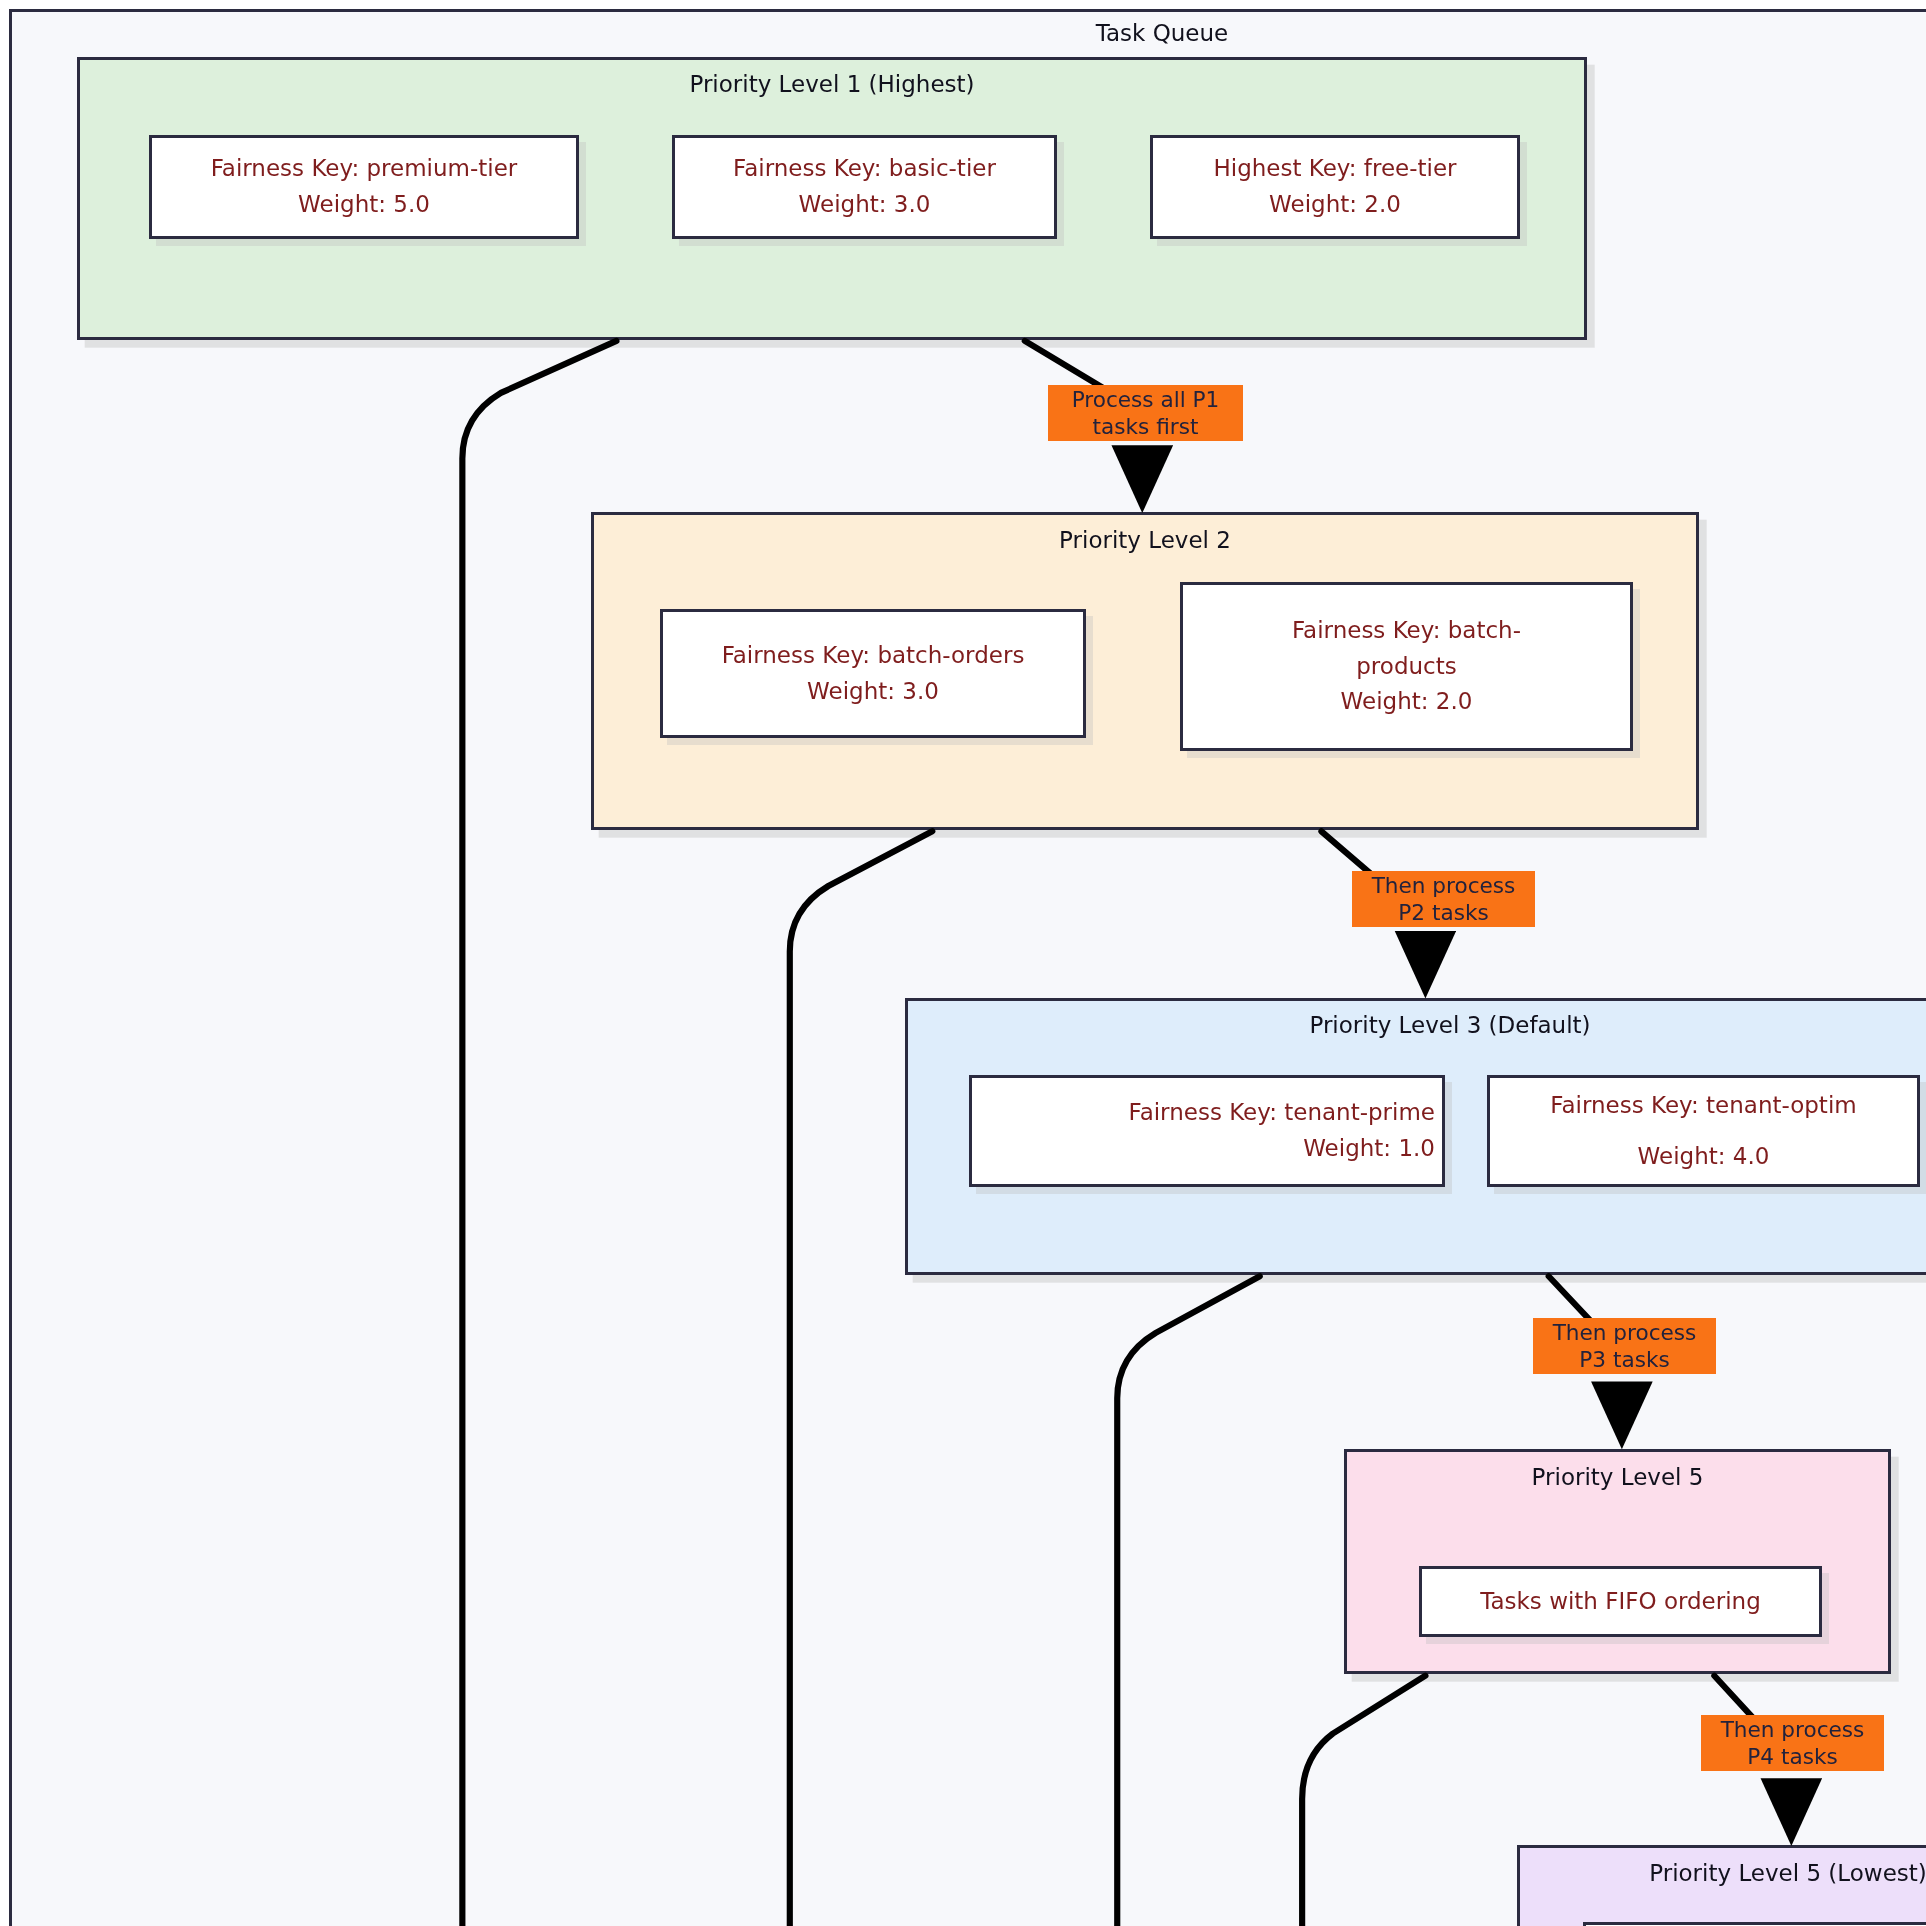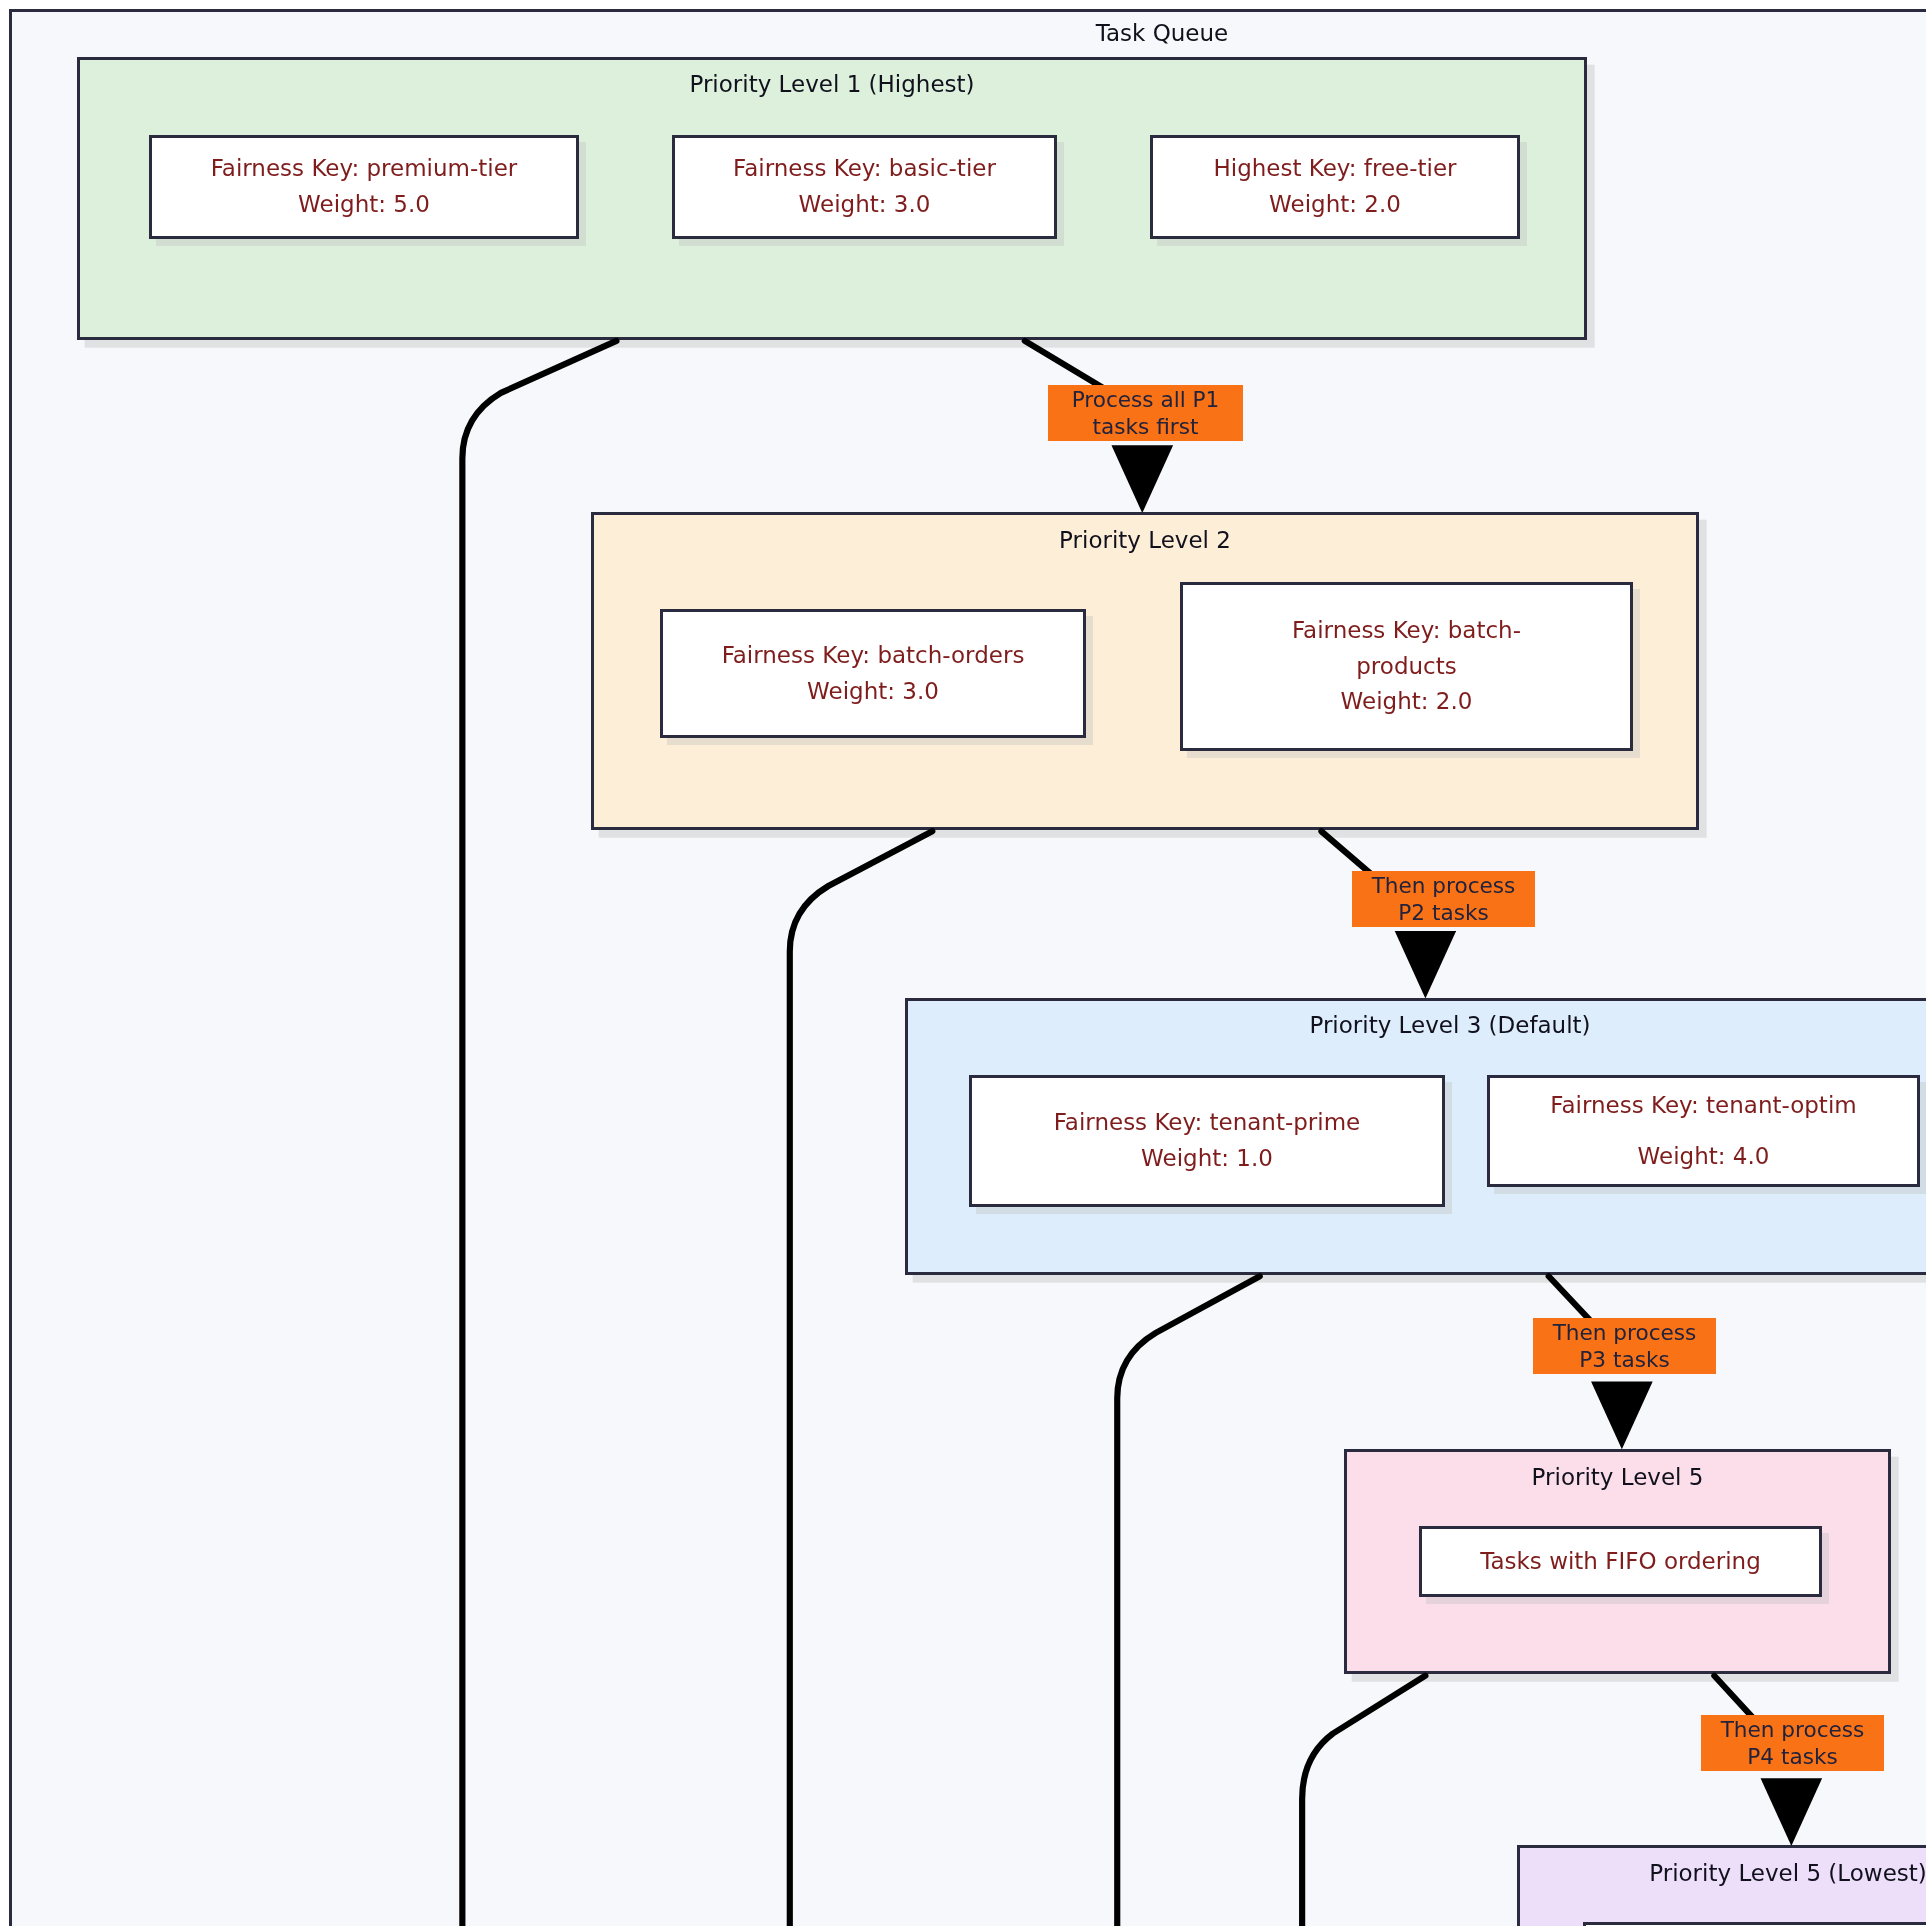--- a/index.html
+++ b/index.html
@@ -60,33 +60,33 @@
   </div>
   <div class="node" style="left:1180px;top:582px;width:453px;height:169px;">
     <div class="ln">Fairness Key: batch-</div>
     <div class="ln">products</div>
     <div class="ln">Weight: 2.0</div>
   </div>
 
   <div class="sub g3" style="left:905px;top:998px;width:1090px;height:277px;"></div>
   <div class="sub-title" style="left:905px;width:1090px;top:1013px;">Priority Level 3 (Default)</div>
 
-  <div class="node" style="left:969px;top:1075px;width:476px;height:132px;">
+  <div class="node" style="left:969px;top:1075px;width:476px;height:112px;align-items:flex-end;">
     <div class="ln">Fairness Key: tenant-prime</div>
     <div class="ln">Weight: 1.0</div>
   </div>
   <div class="node" style="left:1487px;top:1075px;width:433px;height:112px;gap:15px;">
     <div class="ln">Fairness Key: tenant-optim</div>
     <div class="ln">Weight: 4.0</div>
   </div>
 
   <div class="sub g4" style="left:1344px;top:1449px;width:547px;height:225px;"></div>
   <div class="sub-title" style="left:1344px;width:547px;top:1465px;">Priority Level 5</div>
 
-  <div class="node" style="left:1419px;top:1526px;width:403px;height:71px;">
+  <div class="node" style="left:1419px;top:1566px;width:403px;height:71px;">
     <div class="ln">Tasks with FIFO ordering</div>
   </div>
 
   <div class="sub g5" style="left:1517px;top:1845px;width:542px;height:225px;"></div>
   <div class="sub-title" style="left:1517px;width:542px;top:1861px;">Priority Level 5 (Lowest)</div>
 
   <div class="node" style="left:1583px;top:1922px;width:403px;height:71px;">
     
   </div>
 

